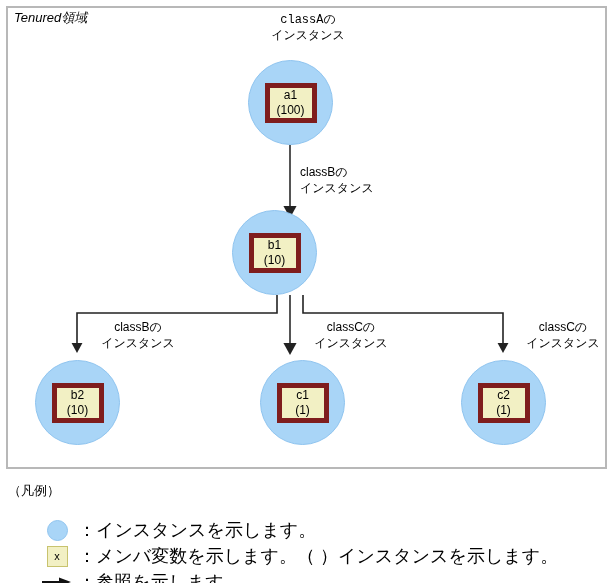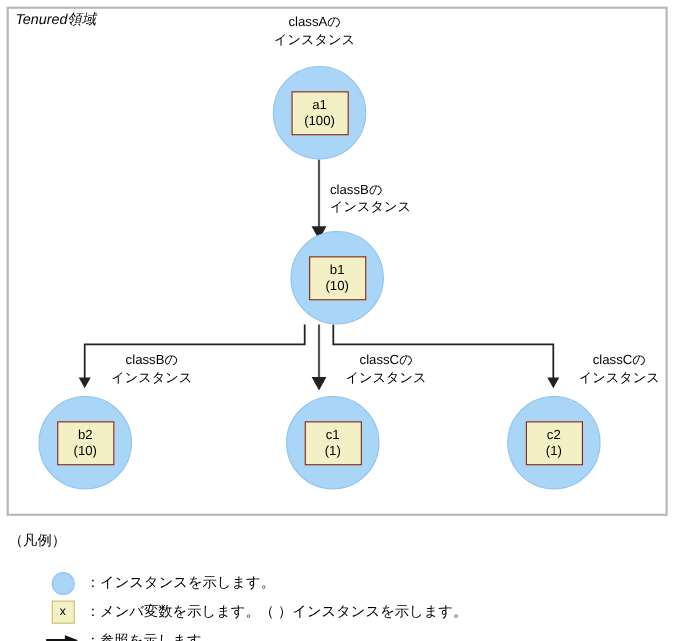--- a/index.html
+++ b/index.html
@@ -57,21 +57,21 @@
     border: 1px solid #8fc4ef;
     box-sizing: border-box;
     display: flex;
     align-items: center;
     justify-content: center;
   }
   .member {
     width: 52px;
     height: 40px;
     background: #f2f0c4;
-    border: 1px solid #7f1d1d;
+    border: 5px solid #7f1d1d;
     box-sizing: border-box;
     display: flex;
     flex-direction: column;
     align-items: center;
     justify-content: center;
     font-size: 12px;
     line-height: 15px;
   }
   .member .m-name { display: block; }
   .member .m-size { display: block; }
@@ -129,21 +129,21 @@
     display: flex;
     align-items: center;
     justify-content: center;
   }
   .sw-arrow {
     width: 32px;
     height: 12px;
     display: block;
   }
   .legend-text {
-    font-size: 13px;
+    font-size: 18px;
     line-height: 16px;
     margin-left: 4px;
     white-space: nowrap;
   }
 </style>
 </head>
 <body>
 
 <div id="tenured-box"></div>
 <div id="tenured-title">Tenured領域</div>
@@ -157,21 +157,21 @@
 
   <line x1="290" y1="145" x2="290" y2="208" stroke="#555555" stroke-width="2" marker-end="url(#arrowhead)"></line>
 
   <path d="M277,295 L277,313 L77,313 L77,345" fill="none" stroke="#222222" stroke-width="1.6" marker-end="url(#arrowhead)"></path>
 
   <line x1="290" y1="295" x2="290" y2="345" stroke="#555555" stroke-width="2" marker-end="url(#arrowhead)"></line>
 
   <path d="M303,295 L303,313 L503,313 L503,345" fill="none" stroke="#222222" stroke-width="1.6" marker-end="url(#arrowhead)"></path>
 </svg>
 
-<div class="edge-label" style="left:234px; top:12px; width:104px;">
+<div class="edge-label" style="left:256px; top:12px; width:104px;font-family:Liberation Mono, monospace;">
   <span>classAの</span>
   <span>インスタンス</span>
 </div>
 
 <div class="edge-label" style="left:300px; top:164px; width:104px; text-align:left;">
   <span>classBの</span>
   <span>インスタンス</span>
 </div>
 
 <div class="edge-label" style="left:86px; top:319px; width:104px;">
@@ -189,21 +189,21 @@
   <span>インスタンス</span>
 </div>
 
 <div class="node" style="left:248px; top:60px;">
   <div class="member">
     <span class="m-name">a1</span>
     <span class="m-size">(100)</span>
   </div>
 </div>
 
-<div class="node" style="left:264px; top:210px;text-align:right;">
+<div class="node" style="left:232px; top:210px;text-align:right;">
   <div class="member">
     <span class="m-name">b1</span>
     <span class="m-size">(10)</span>
   </div>
 </div>
 
 <div class="node" style="left:35px; top:360px;">
   <div class="member">
     <span class="m-name">b2</span>
     <span class="m-size">(10)</span>

